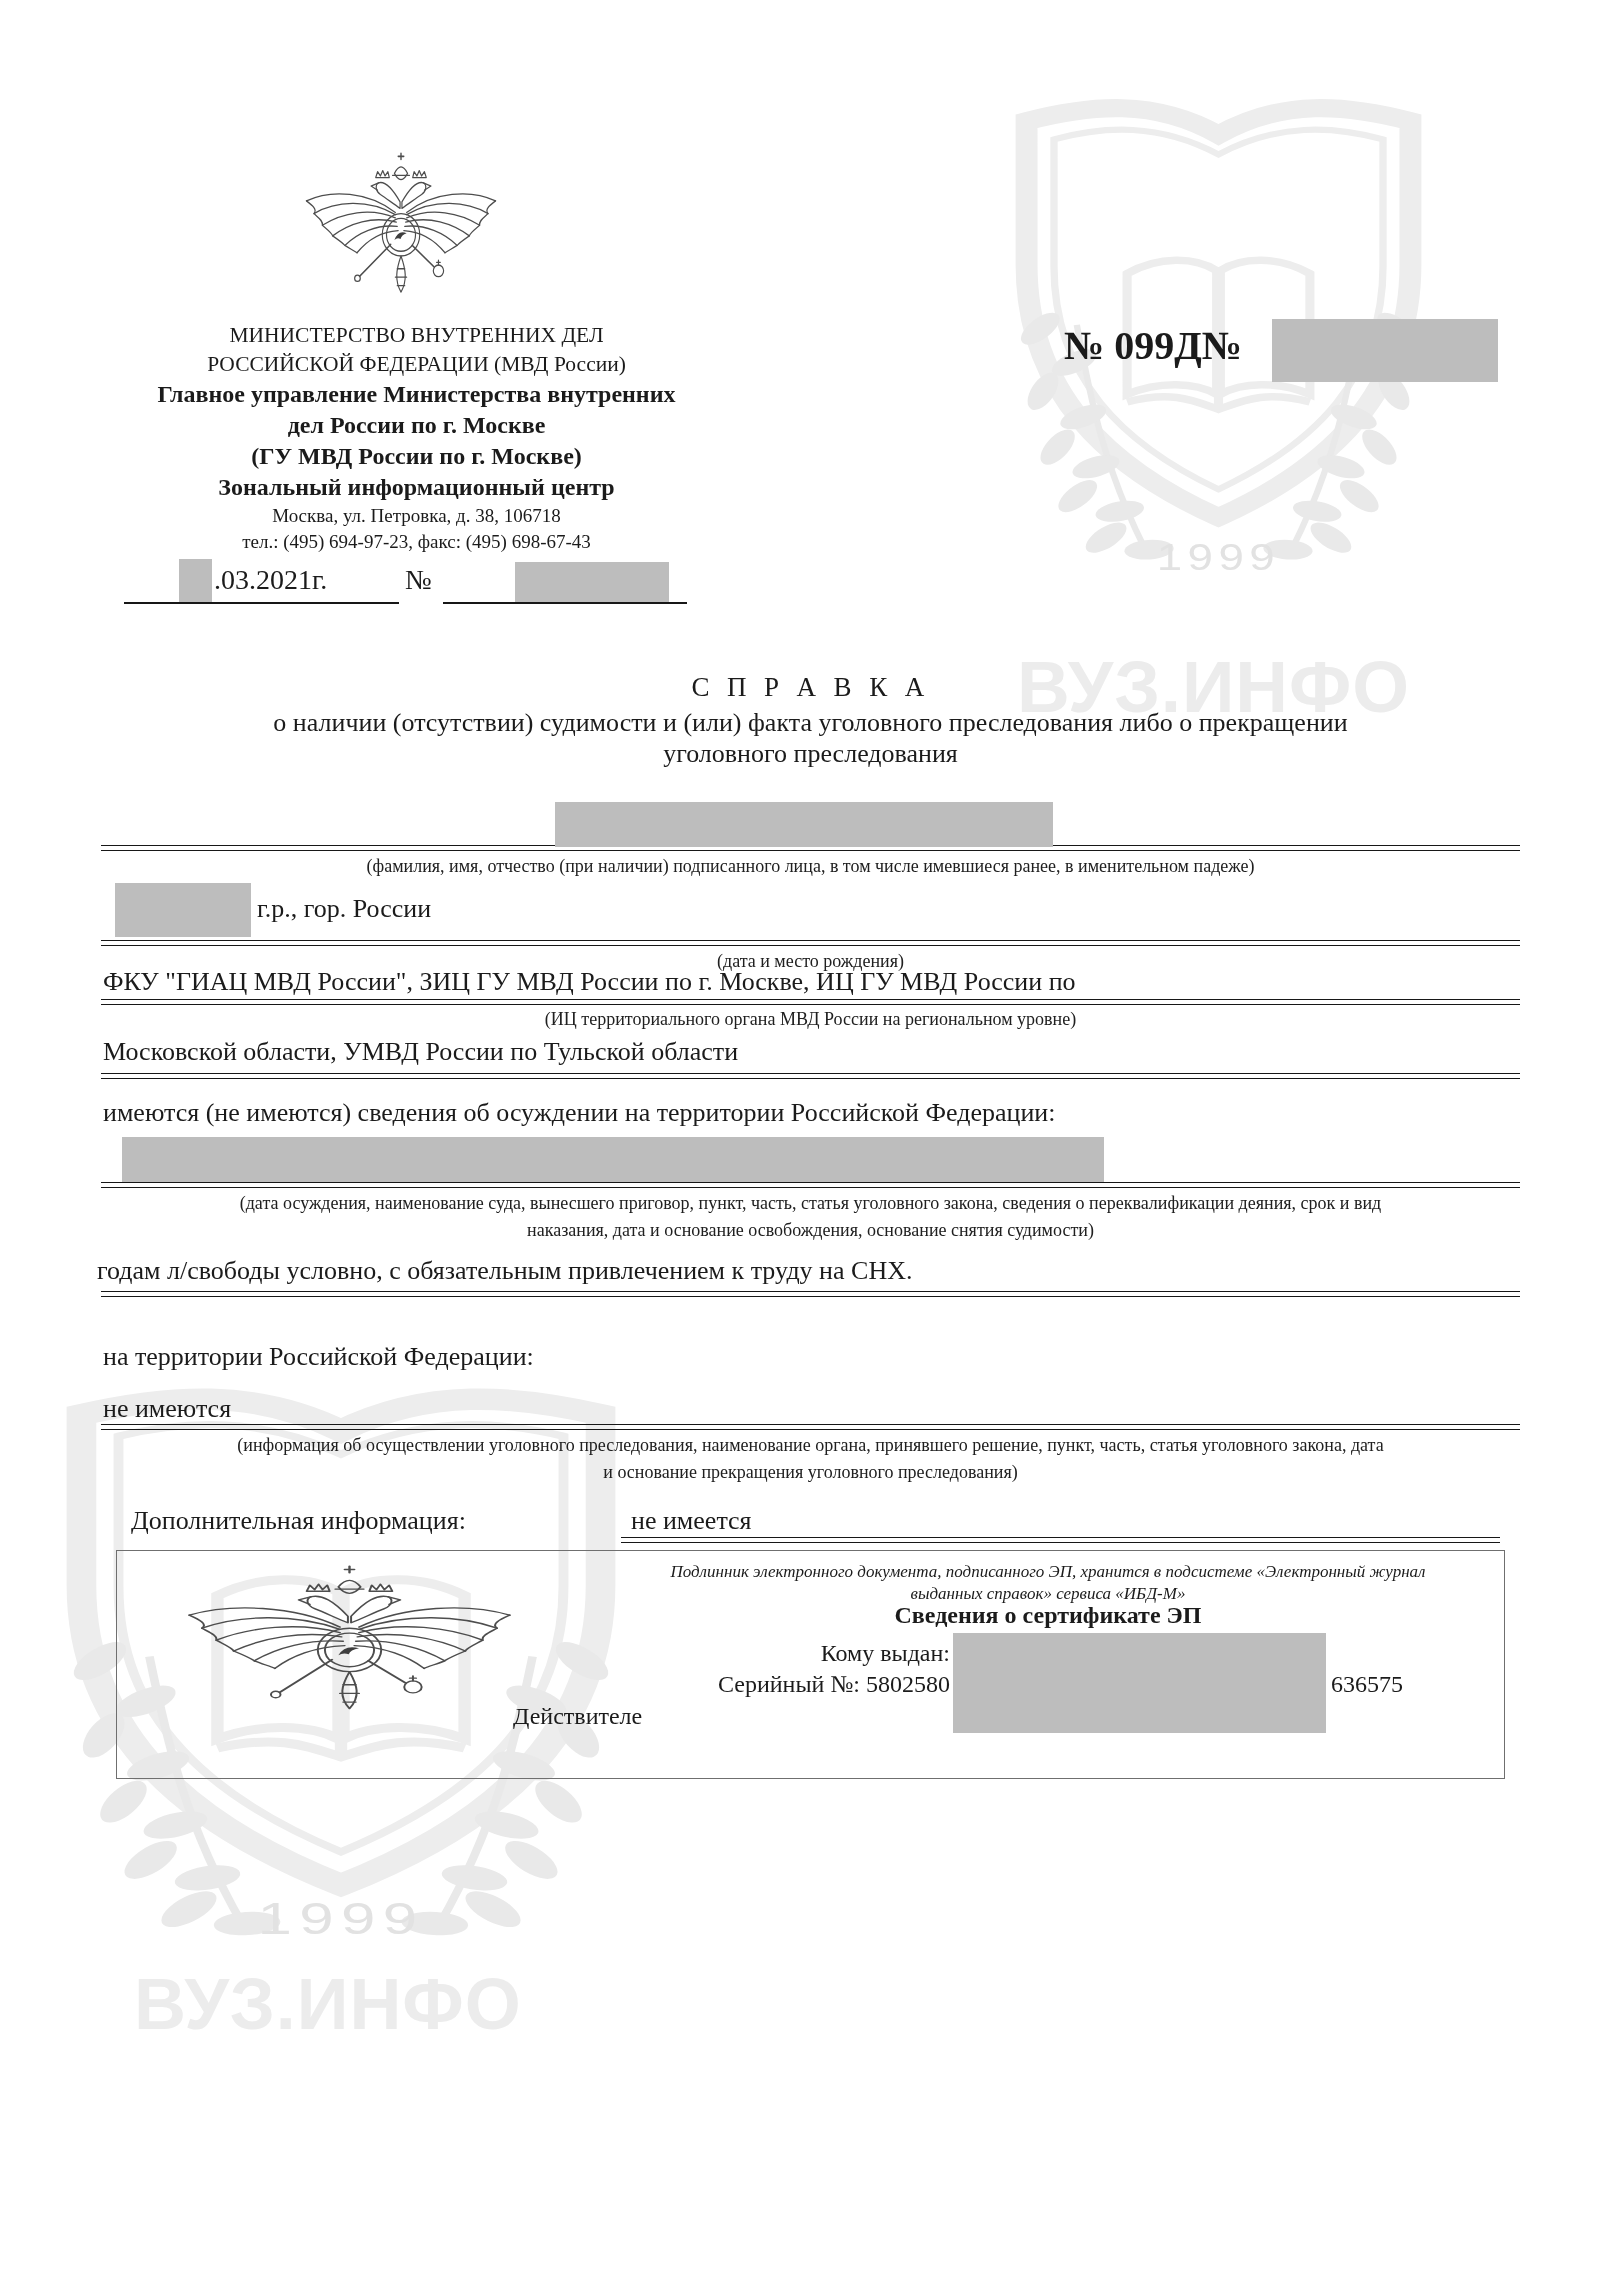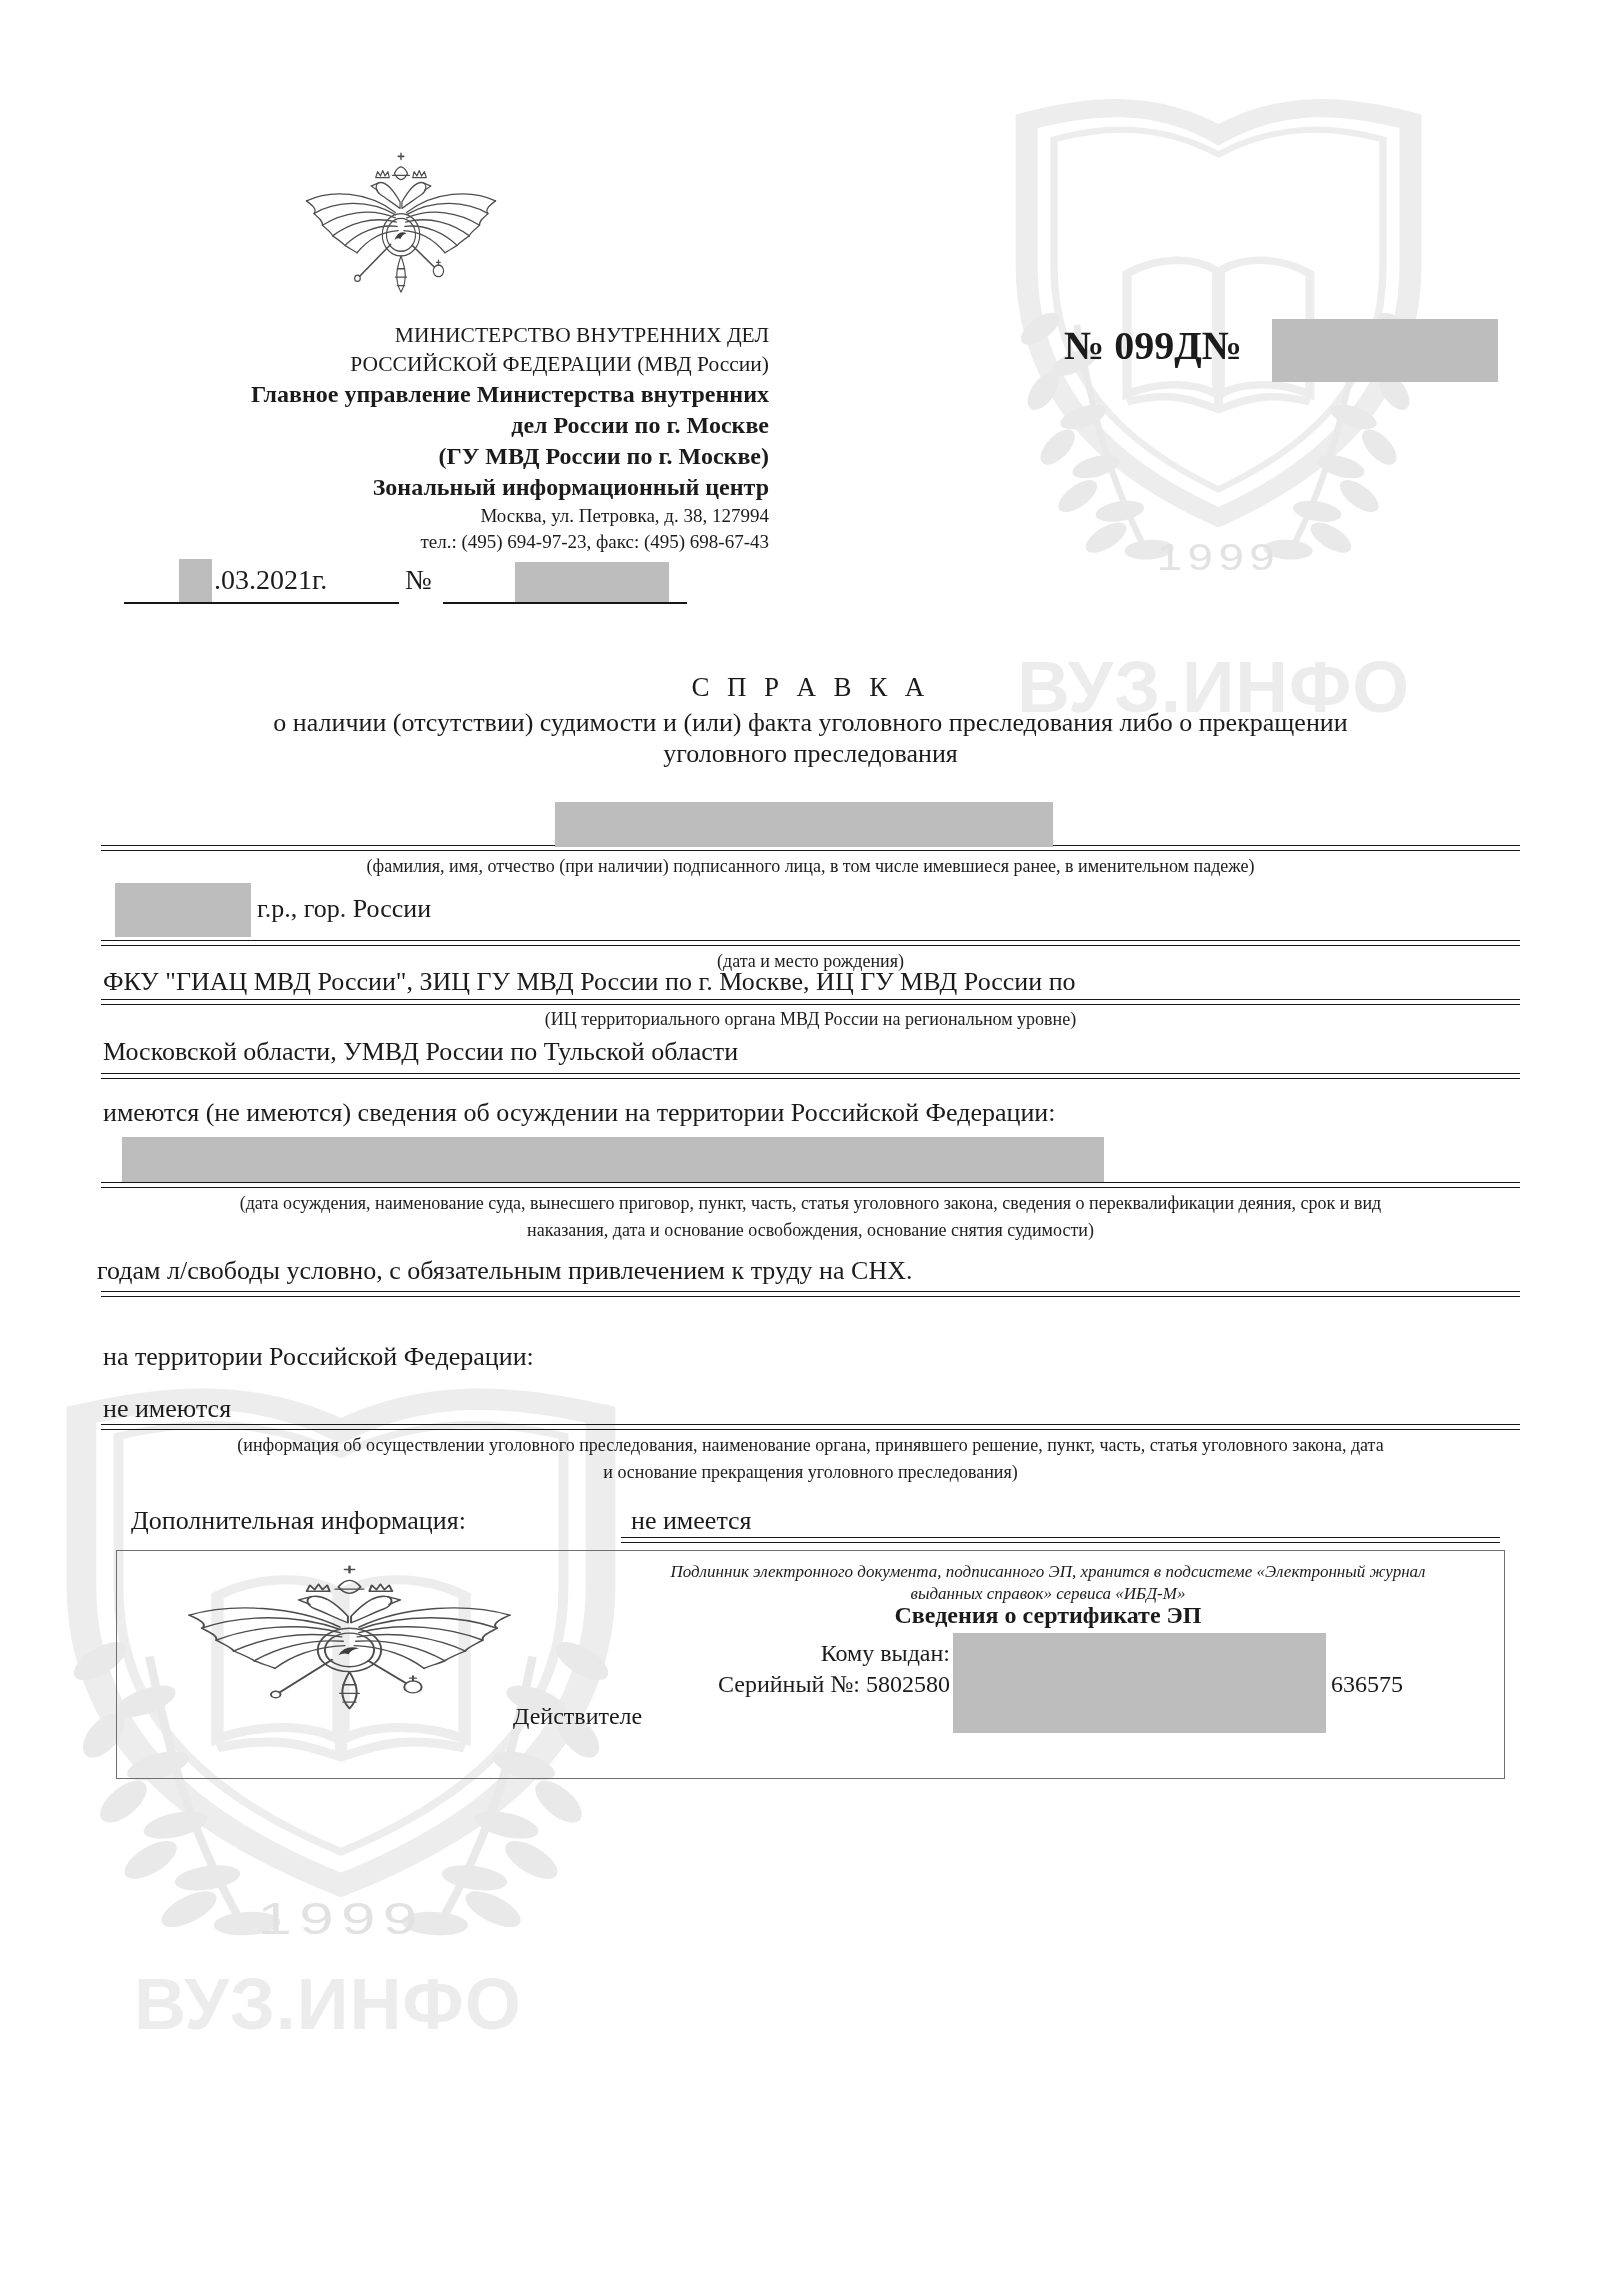--- a/index.html
+++ b/index.html
@@ -1,21 +1,21 @@
 <!DOCTYPE html>
 <html style="font-size:14.3px"><head>
 <meta charset="utf-8">
 <style>
   html,body{margin:0;padding:0;background:#ffffff;}
   .page{position:relative;width:1620px;height:2293px;background:#fff;overflow:hidden;
         font-family:"Liberation Serif",serif;color:#1b1b1b;}
   .abs{position:absolute;}
   .z0{z-index:0}.z2{z-index:2}.z3{z-index:3}
   .center{text-align:center;}
-  .hdr-block{left:88px;top:321px;width:681px;text-align:right;z-index:2;}
+  .hdr-block{left:76px;top:321px;width:681px;text-align:center;z-index:2;}
   .hdr-caps{font-size:21.5px;line-height:29px;}
   .hdr-bold{font-size:24px;line-height:31px;font-weight:bold;}
   .hdr-small{font-size:19px;line-height:26px;}
   .docnum{font-size:40px;font-weight:bold;}
   .body-t{font-size:26px;}
   .cap{font-size:18px;left:101px;width:1419px;text-align:center;color:#202020;}
   .rule{left:101px;width:1419px;height:3.6px;border-top:1.8px solid #171717;border-bottom:1.8px solid #171717;z-index:1;}
   .thinrule{height:0;border-top:2.7px solid #171717;z-index:1;}
   .red{background:#bdbdbd;z-index:2;}
   .wm-brand{font-family:"Liberation Sans",sans-serif;font-weight:bold;color:#ececec;z-index:0;letter-spacing:0.9px;}
@@ -114,21 +114,21 @@
       <use href="#eagle"></use>
     </svg>
 
   <div class="abs hdr-block">
     <div class="hdr-caps">МИНИСТЕРСТВО ВНУТРЕННИХ ДЕЛ</div>
     <div class="hdr-caps">РОССИЙСКОЙ ФЕДЕРАЦИИ (МВД России)</div>
     <div class="hdr-bold">Главное управление Министерства внутренних</div>
     <div class="hdr-bold">дел России по г. Москве</div>
     <div class="hdr-bold">(ГУ МВД России по г. Москве)</div>
     <div class="hdr-bold">Зональный информационный центр</div>
-    <div class="hdr-small">Москва, ул. Петровка, д. 38, 127994</div>
+    <div class="hdr-small">Москва, ул. Петровка, д. 38, 106718</div>
     <div class="hdr-small">тел.: (495) 694-97-23, факс: (495) 698-67-43</div>
   </div>
 
   <div class="abs z2 docnum" style="left:1064px;top:322px">№ 099Д№</div>
   <div class="abs red" style="left:1272px;top:319px;width:226px;height:63px"></div>
 
   <div class="abs red" style="left:179px;top:559px;width:33px;height:43px"></div>
   <div class="abs z2" style="left:214px;top:564px;font-size:28px">.03.2021г.</div>
   <div class="abs z2" style="left:405px;top:564px;font-size:28px">№</div>
   <div class="abs red" style="left:515px;top:562px;width:154px;height:40px"></div>

